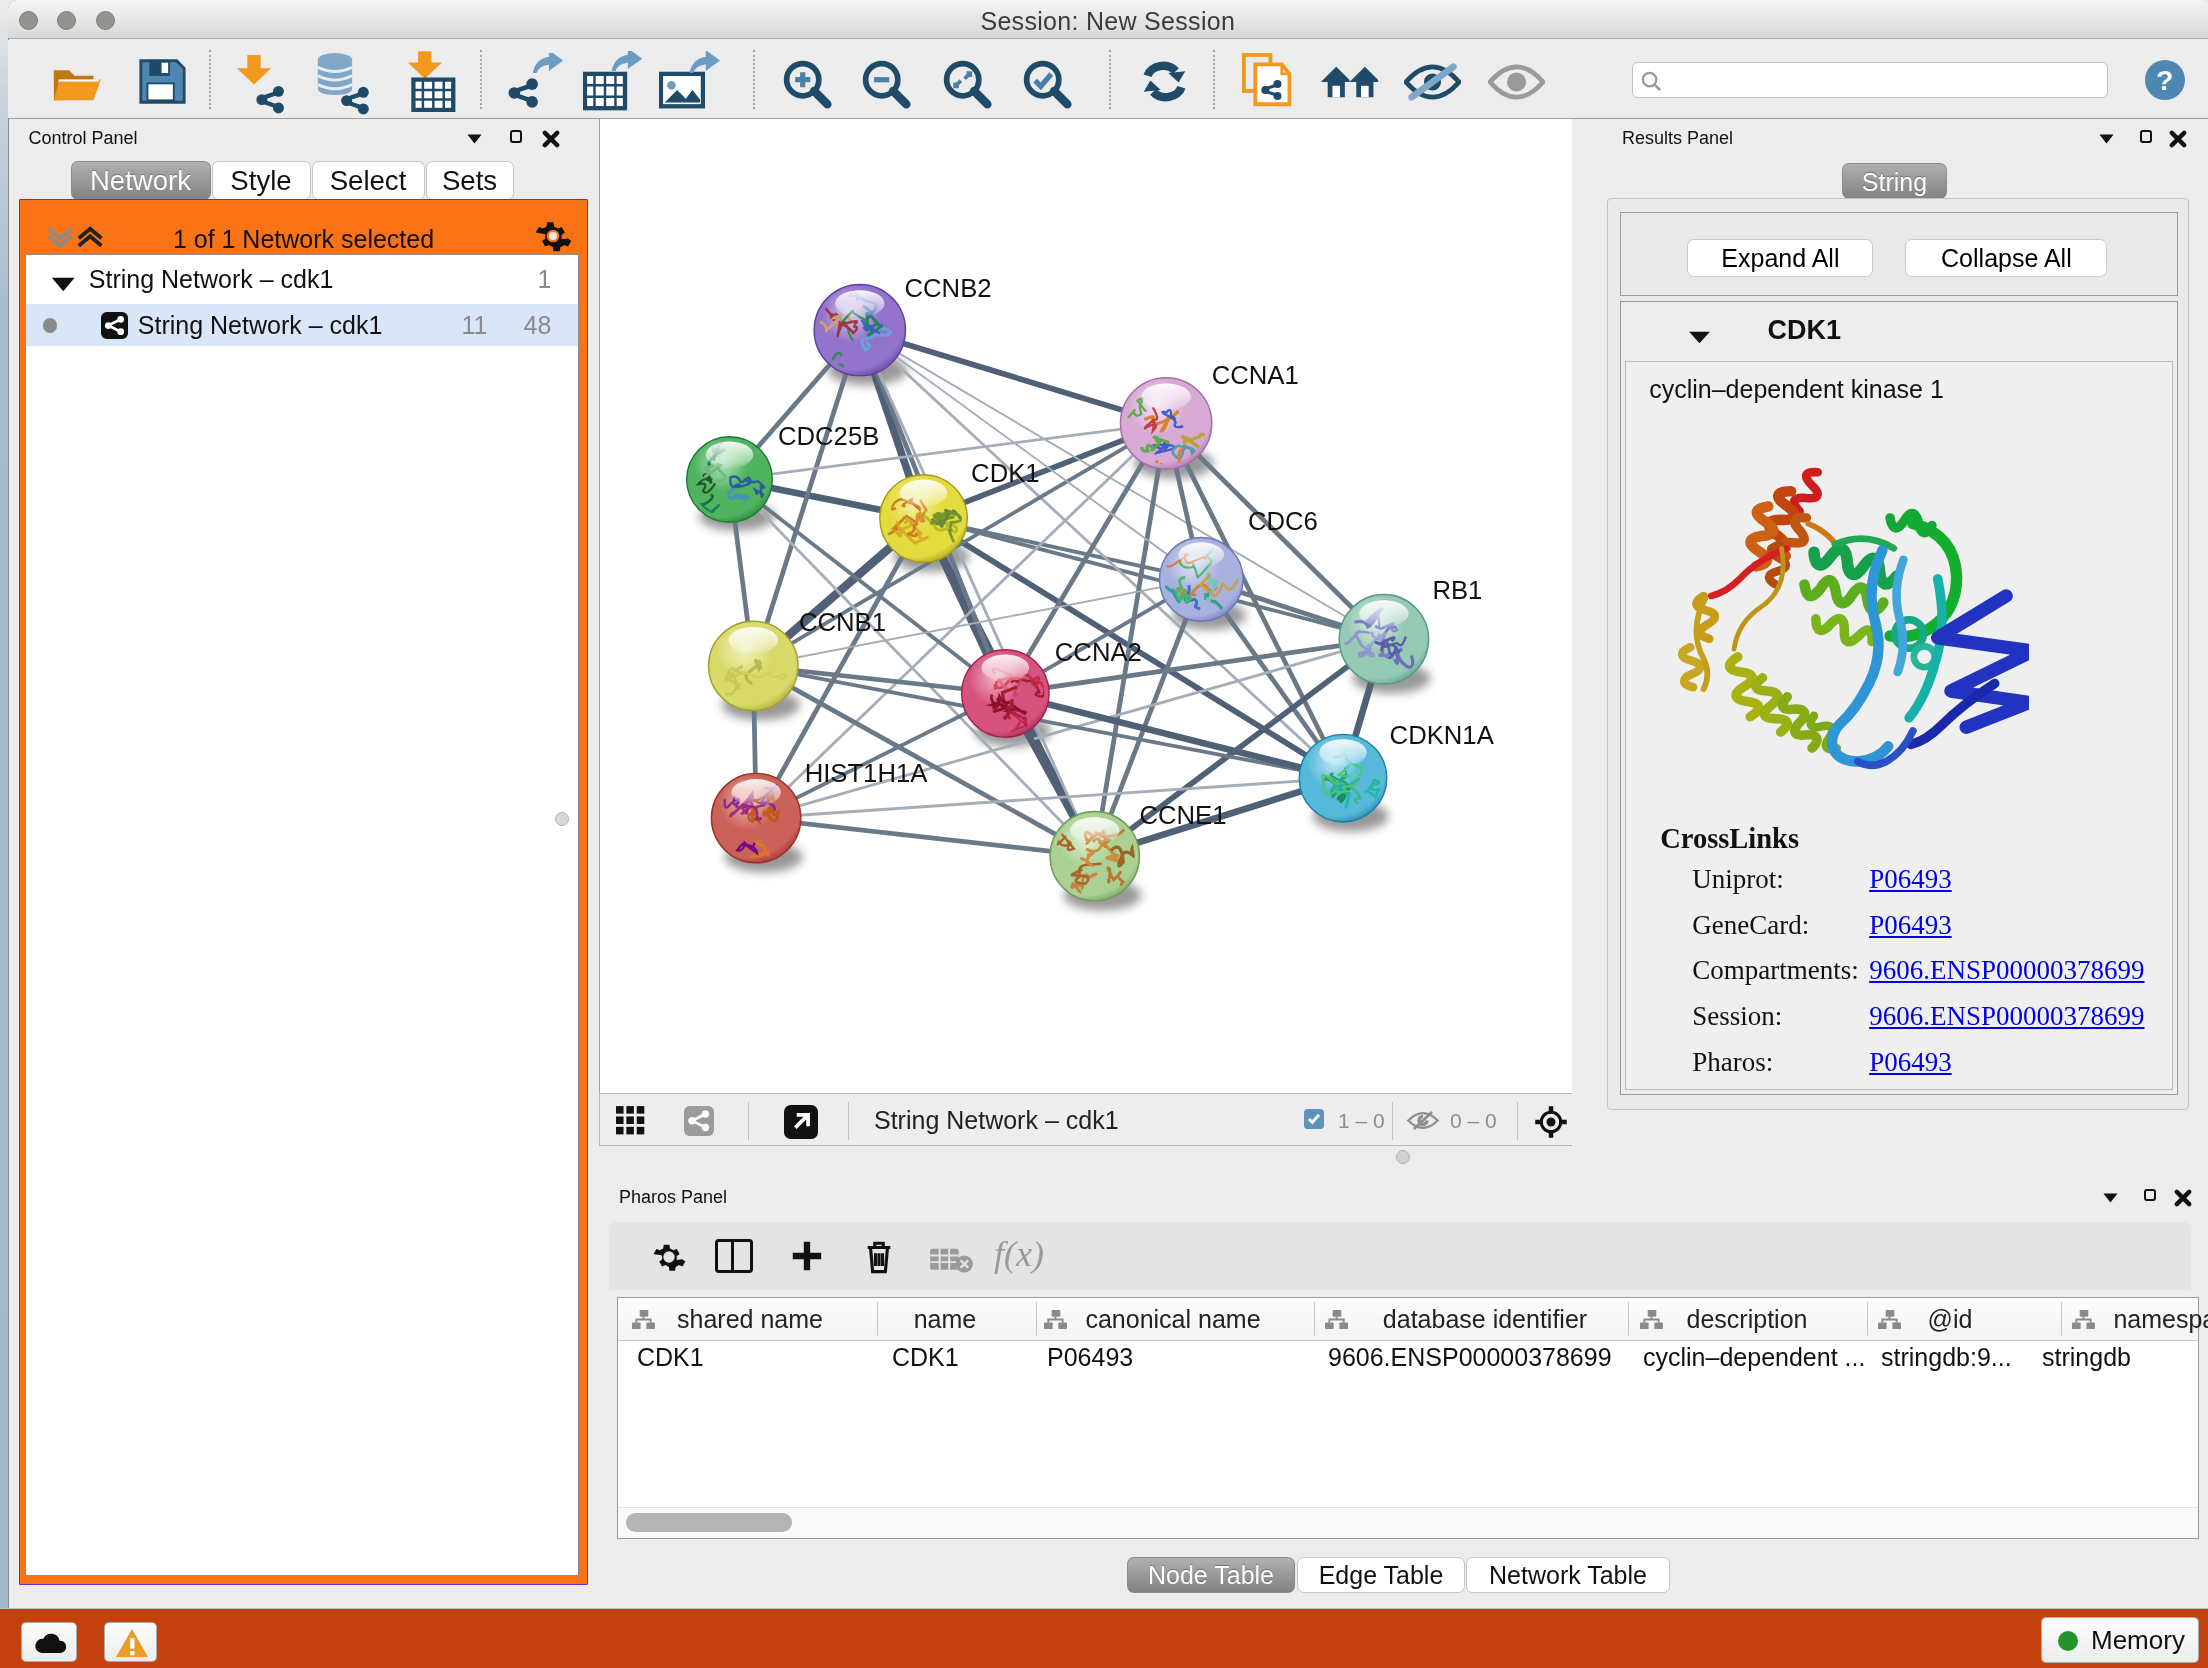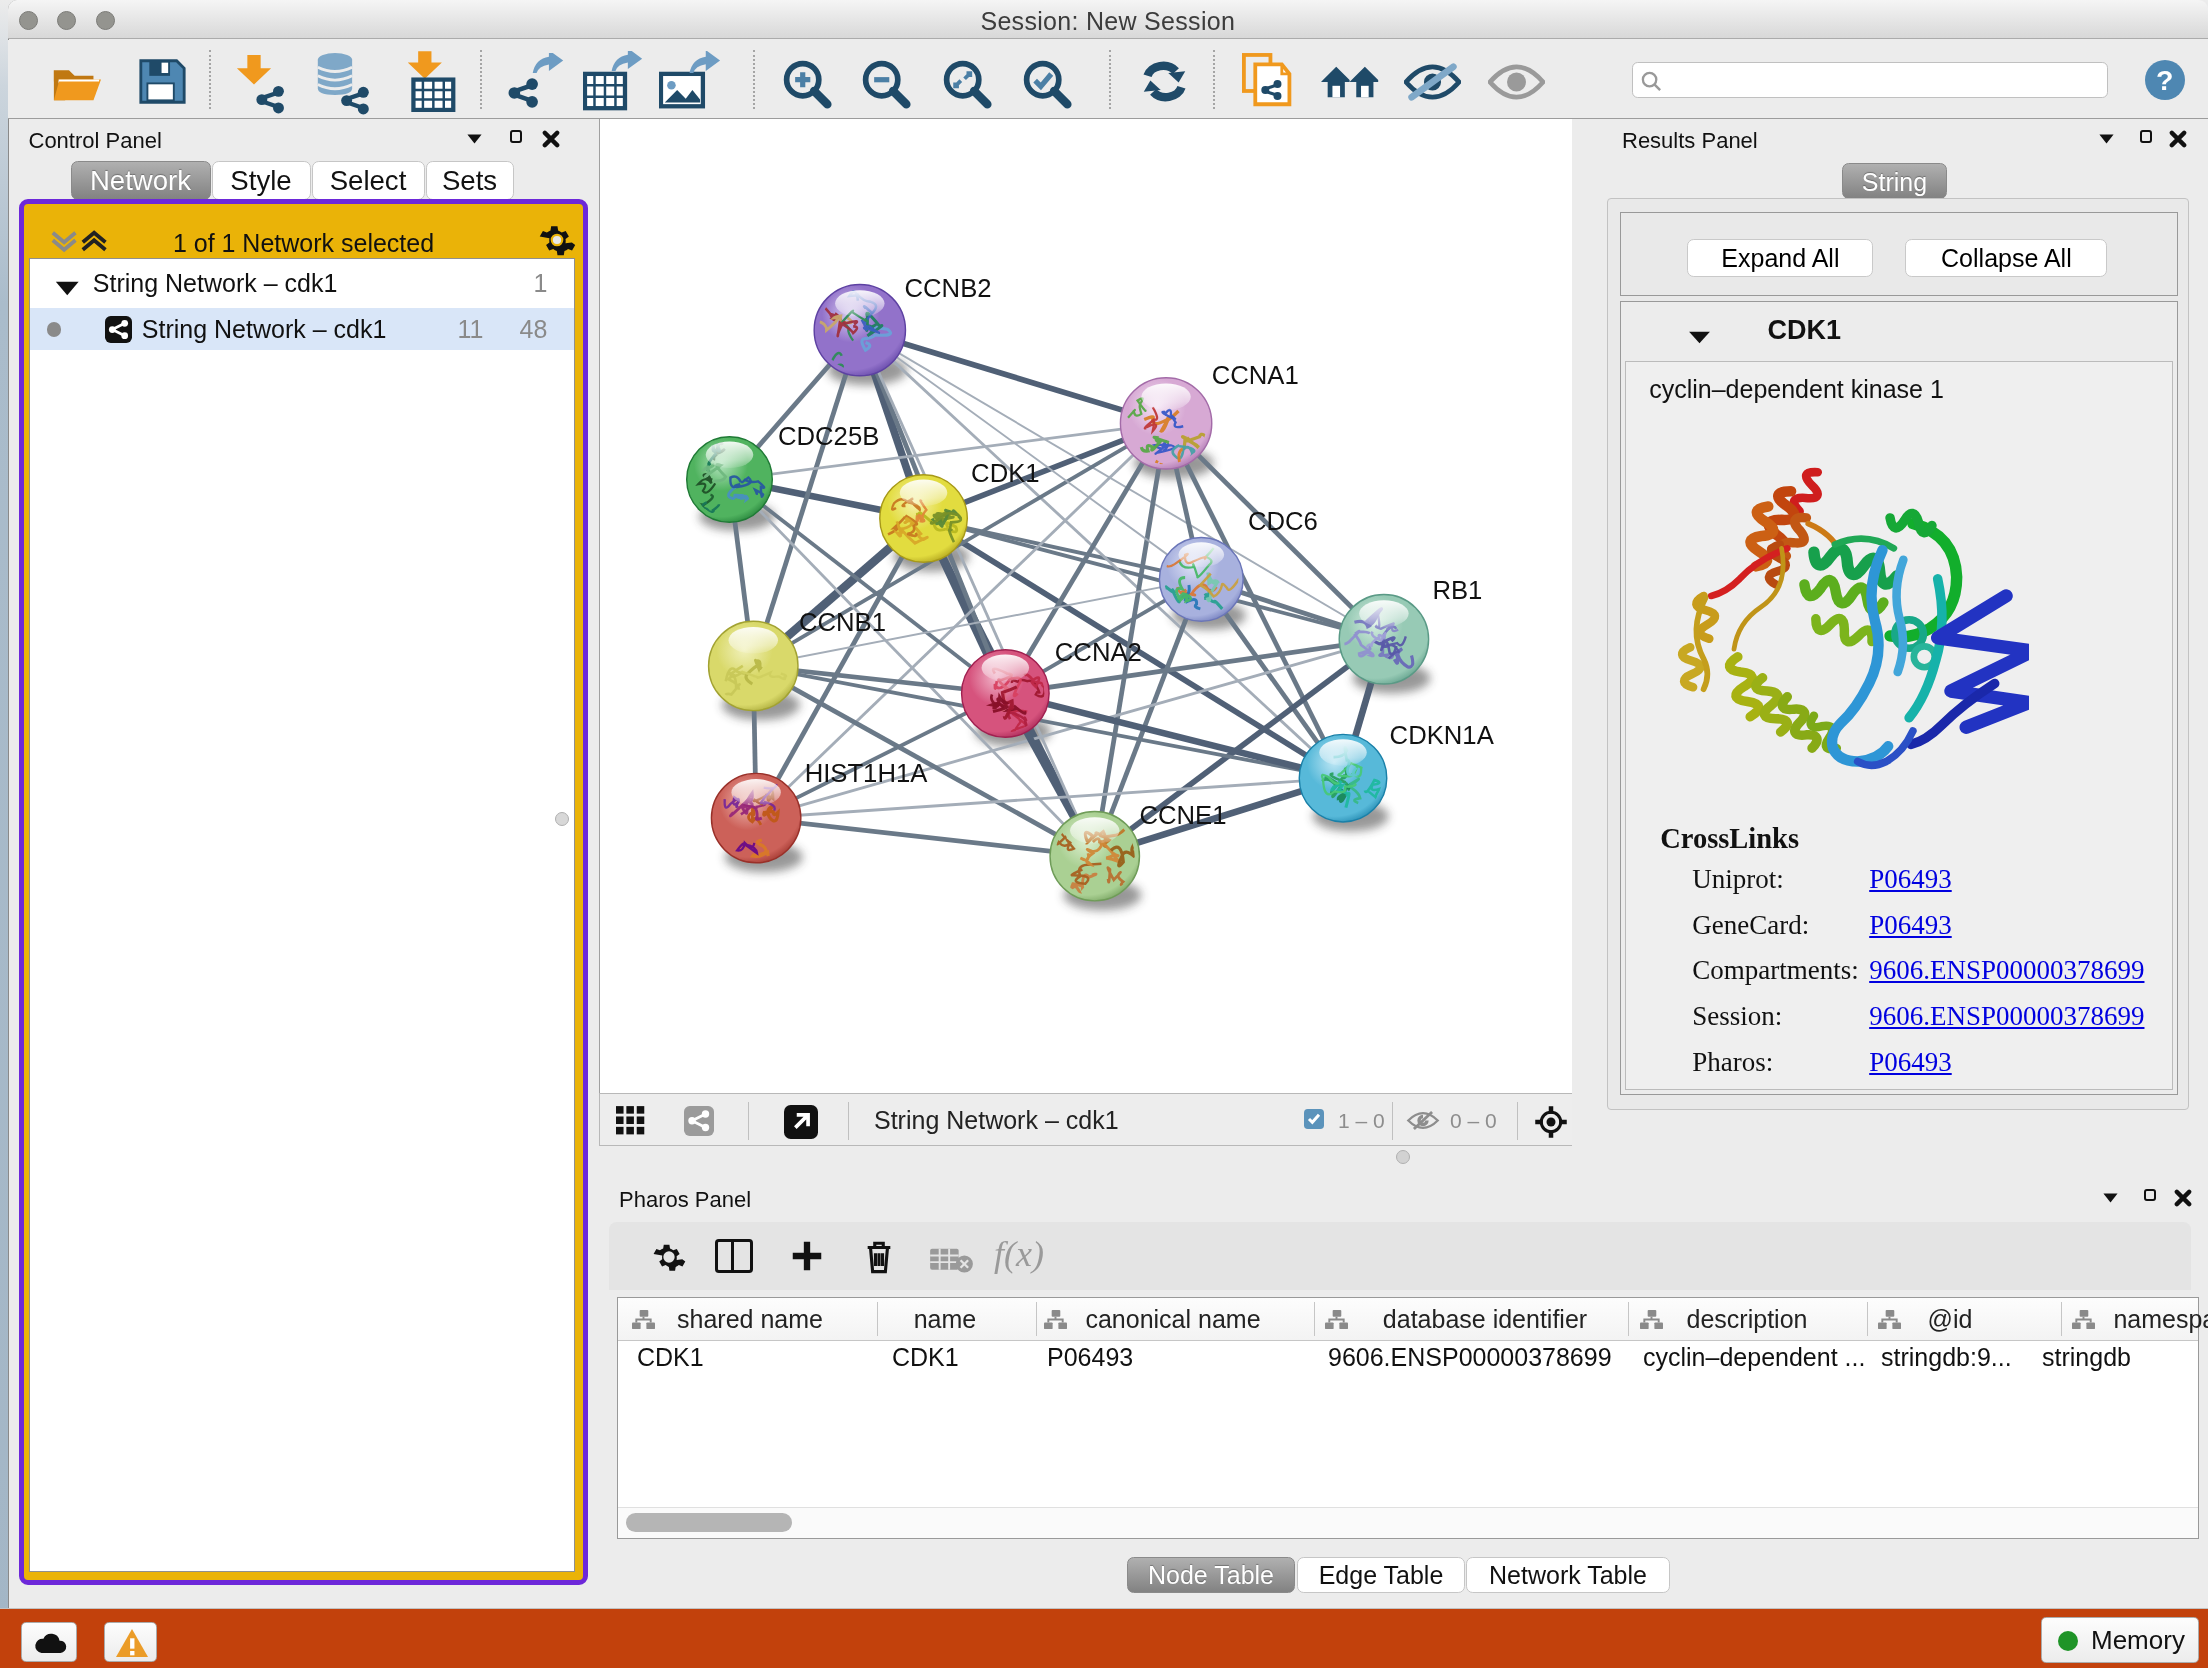--- a/index.html
+++ b/index.html
@@ -6,21 +6,21 @@
 body{font-family:"Liberation Sans",sans-serif;background:linear-gradient(180deg,#ececec 0,#ccd5dd 86px,#aabccb 304px,#a3b6c6 100%);position:relative}
 .window{position:absolute;left:7.6px;top:0;width:2201px;height:1668px;background:#ececec;border-radius:9.5px 9.5px 0 0;border-left:1px solid #8a8a8a;}
 .titlebar{position:absolute;left:7.6px;top:0;right:0;height:39px;background:linear-gradient(#f5f5f5,#d8d8d8);border-bottom:1px solid #ababab;border-radius:9.5px 9.5px 0 0}
 .tl{position:absolute;top:10.5px;width:19px;height:19px;border-radius:50%;background:#94948f;border:1px solid #7c7c78}
 .title{position:absolute;top:6.7px;left:0;right:0;text-align:center;font-size:25px;color:#3c3c3c;letter-spacing:0.3px}
 .toolbar{position:absolute;left:7.6px;top:40px;right:0;height:79px;background:#ececec;border-bottom:1px solid #9c9c9c}
 .tsep{position:absolute;top:9.5px;height:59px;width:0;border-left:2.9px dotted #a5a5a5}
 .search{position:absolute;left:1624px;top:22px;width:476px;height:36px;background:#fff;border:1px solid #c0c0c0;border-radius:5.7px}
 .search svg{position:absolute;left:7.6px;top:6.7px}
 .help{position:absolute;left:2137px;top:20px;width:40px;height:40px;border-radius:50%;background:#4e87b2;color:#fff;font-size:28.5px;font-weight:bold;text-align:center;line-height:40px}
-.panelhead{font-size:22px;color:#111}
+.panelhead{font-size:18px;color:#111}
 .cpanel{position:absolute;left:9.5px;top:119px;width:588px;bottom:61px;background:#ececec}
 .tab{position:absolute;height:39px;background:#fff;border:1px solid #c6c6c6;font-size:27.6px;color:#111;text-align:center;border-radius:6.7px}
 .tabsel{background:linear-gradient(#b0b0b0,#828282);color:#fff;text-shadow:0 -1px 1px rgba(0,0,0,.3);border-color:#8a8a8a}
 .rpanel{position:absolute;left:1572px;top:119px;right:0;height:1045px;background:#ececec}
 .tpanel{position:absolute;left:592px;top:1164px;right:0;height:430px;background:#ececec}
 .statusbar{position:absolute;left:0;bottom:0;right:0;height:60px;background:#c2410c;border-top:1px solid #c2c2c2}
 .sbtn{position:absolute;top:13.3px;height:40px;background:linear-gradient(#fdfdfd,#ececec);border:1px solid #ababab;border-radius:4.8px}
 .serif{font-family:"Liberation Serif",serif}
 </style></head>
 <body>
@@ -194,21 +194,21 @@
       <path d="M1.5 1.5 h15 l-7.5 9.5 z" fill="#111"></path>
     </svg>
     <div style="position:absolute;left:500px;top:11.4px;width:12.4px;height:12.4px;border:2.9px solid #111;border-radius:2.9px"></div>
     <svg style="position:absolute;left:532px;top:11.4px" width="18" height="18" viewBox="0 0 19 19">
       <path d="M3 3 L16 16 M16 3 L3 16" stroke="#111" stroke-width="4.6" stroke-linecap="round"></path>
     </svg>
     <div class="tab tabsel" style="left:61px;top:42px;width:140px;line-height:37px">Network</div>
     <div class="tab" style="left:202px;top:42px;width:99px;line-height:37px">Style</div>
     <div class="tab" style="left:302px;top:42px;width:113px;line-height:37px">Select</div>
     <div class="tab" style="left:416px;top:42px;width:88px;line-height:37px">Sets</div>
-    <div style="position:absolute;left:9.5px;top:80px;right:9.5px;bottom:22px;background:#eab308;border:5px solid #6d28d9;border-radius:9px">
+    <div style="position:absolute;left:9.5px;top:80px;right:9.5px;bottom:22px;background:#f97316;border:1px solid #6d28d9;border-radius:1px">
       <svg style="position:absolute;left:25px;top:23px" width="34" height="28.5" viewBox="0 0 36 30">
         <g fill="none" stroke="#8a8a8a" stroke-width="4">
           <path d="M4 6 l12 10 12 -10"></path>
           <path d="M4 14 l12 10 12 -10"></path>
         </g>
       </svg>
       <svg style="position:absolute;left:55px;top:23px" width="34" height="28.5" viewBox="0 0 36 30">
         <g fill="none" stroke="#222" stroke-width="4">
           <path d="M4 24 l12 -10 12 10"></path>
           <path d="M4 16 l12 -10 12 10"></path>

